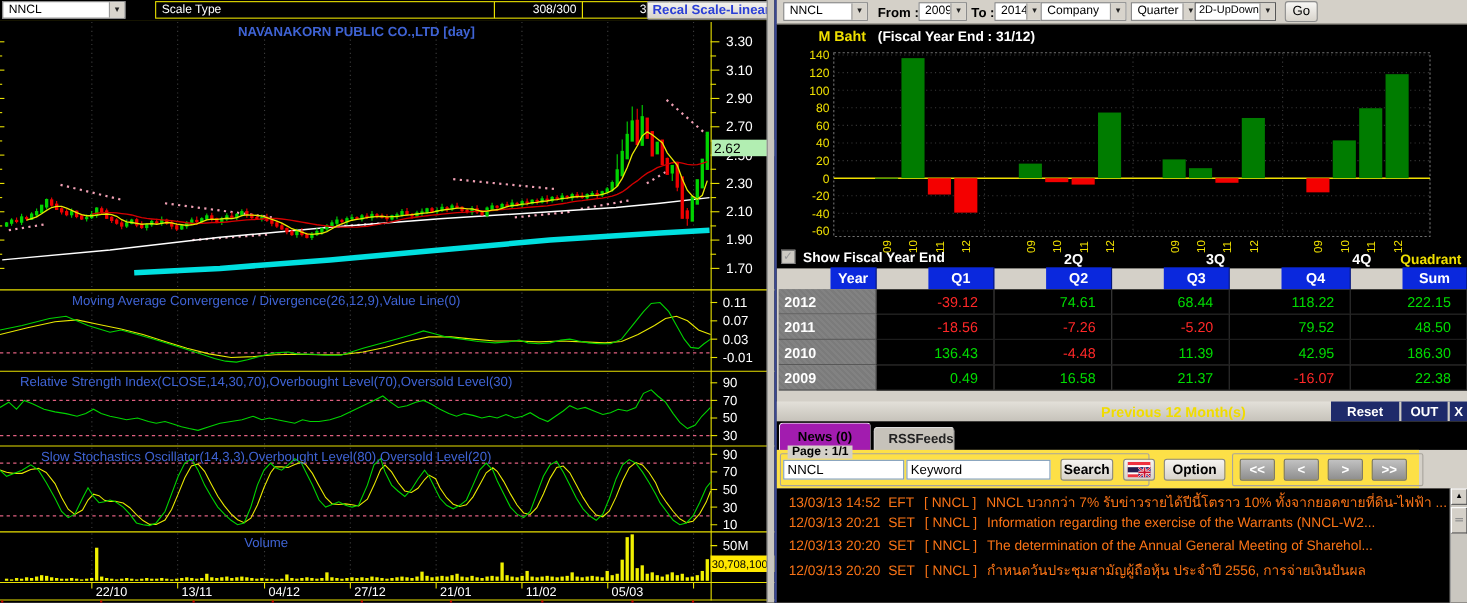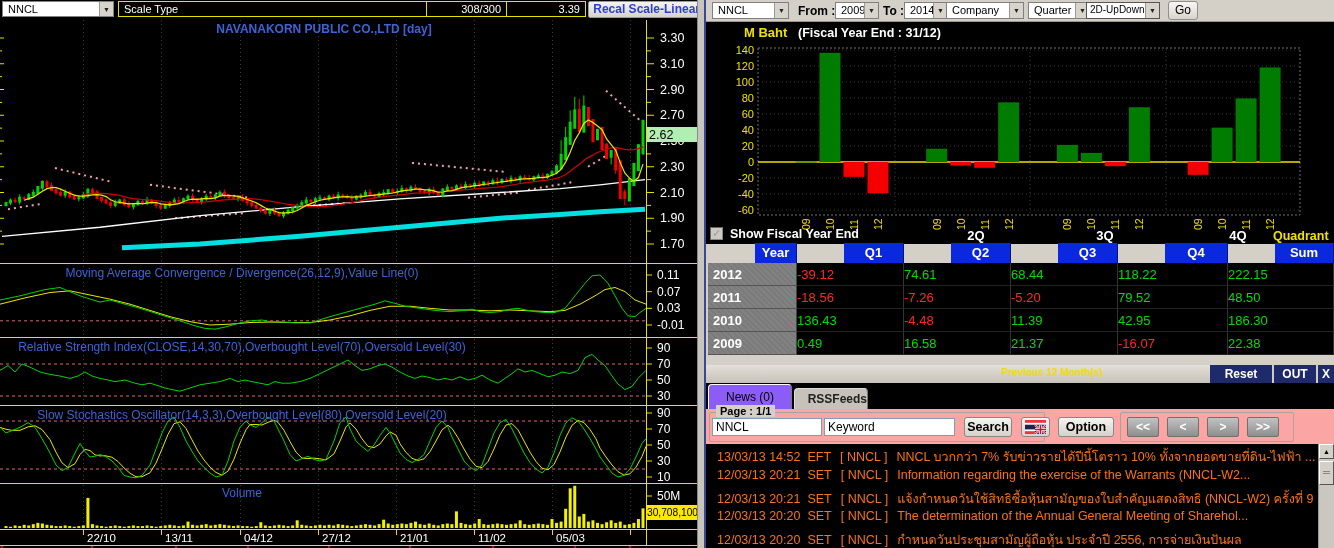--- a/index.html
+++ b/index.html
@@ -4,53 +4,53 @@
 <style>
   * { margin:0; padding:0; box-sizing:border-box; }
   body { font-family:"Liberation Sans",sans-serif; }
   #app { position:relative; width:1334px; height:548px; background:#000; overflow:hidden; }
   .abs { position:absolute; }
   
   #lt-bar { left:0; top:0; width:705px; height:19px; background:#000; z-index:5; }
   .combo { display:flex; background:#fff; border:1px solid #808080; }
   .combo .val { flex:1; font-size:11px; padding:1px 0 0 5px; color:#000; overflow:hidden; }
   .combo .arr { width:14px; background:#d8d4cc; border-left:1px solid #999; font-size:7px; color:#222; display:flex; align-items:center; justify-content:center; }
-  .ybox { position:absolute; top:1px; height:16px; background:#000; border:1px solid #e8e000; color:#fff; font-size:11px; line-height:14px; }
+  .ybox { position:absolute; top:1px; height:16px; background:#000; border:1px solid #e8e000; color:#fff; font-size:11px; line-height:14px;margin-left:23px; }
   #recal-btn { left:588px; top:1px; width:113px; height:17px; background:linear-gradient(#f5f4f1,#d7d3cb); color:#2b3fd6; font-weight:bold; font-size:12px; border:1px solid #9a9a9a; border-radius:2px; text-align:right; line-height:15px; }
   #lt-yline { left:0; top:18px; width:705px; height:1px; background:#e8e000; }
   
   #divider { left:697px; top:0; width:7px; height:548px; background:#c8c5be; border-left:1px solid #8a8a8a; z-index:6; }
   #divider-blue { left:704px; top:0; width:2px; height:548px; background:#3a4894; z-index:6; }
   
   #right { left:706px; top:0; width:628px; height:548px; background:#d4d0c8; }
   #rt-bar { left:0; top:0; width:628px; height:22px; background:#d4d0c8; border-bottom:1px solid #9a968e; z-index:4; }
   .rlbl { position:absolute; top:4px; font-size:12px; font-weight:bold; color:#000; }
   .rbtn { position:absolute; background:linear-gradient(#f8f7f5,#d8d4cc); border:1px solid #8e8e8e; border-radius:3px; text-align:center; font-size:12px; color:#000; }
   #bar-chart { left:0; top:22px; width:628px; height:222px; background:#000; }
   #show-fye { left:4px; top:225px; height:17px; display:flex; align-items:center; z-index:3; }
   #show-fye .cb { width:13px; height:13px; background:#cdcac3; border:1px solid #888; border-top-color:#666; border-left-color:#666; margin-right:7px; color:#9a9a9a; font-size:11px; line-height:11px; text-align:center; }
   #show-fye .lbl { color:#fff; font-weight:bold; font-size:12.5px; }
   
   #qtable { left:2px; top:243px; width:626px; }
   .trow { display:grid; grid-template-columns:89px 107px 107px 107px 110px 106px; }
   .th { background:#0a28dd; color:#fff; font-weight:bold; font-size:13px; text-align:center; line-height:20px; height:20px; border-right:1px solid rgba(0,0,0,.45);margin-left:47px; }
   .ycell { background:#7e7e7e; background-image:repeating-linear-gradient(45deg,#7b7b7b 0 2px,#828282 2px 4px); color:#fff; font-weight:bold; font-size:13px; padding-left:5px; line-height:23px; height:23px; border-right:1px solid #444; border-bottom:1px solid #555; }
-  .vcell { background:#000; padding-right:0; font-size:13px; line-height:23px; height:23px; border-right:1px solid #333; border-bottom:1px solid #222; }
+  .vcell { background:#000; text-align:right; padding-right:14px; font-size:13px; line-height:23px; height:23px; border-right:1px solid #333; border-bottom:1px solid #222; }
   .pos { color:#00dc00; } .neg { color:#ff2828; }
   
   #news-title { left:0; top:365px; width:628px; height:18px; background:linear-gradient(#e3e0d9,#c6c2ba); }
   #news-title .t { position:absolute; left:5px; top:2px; font-size:12px; font-weight:bold; color:#000;margin-top:36px; }
-  #prev-label { position:absolute; left:295px; top:2px; font-size:10px; font-weight:bold; color:#f0dc00; }
+  #prev-label { position:absolute; left:295px; top:2px; font-size:13px; font-weight:bold; color:#f0dc00; }
   #title-btns { position:absolute; left:504px; top:0; width:124px; height:18px; background:#1e2a6a; display:flex; }
   #title-btns .b { color:#fff; font-weight:bold; font-size:12px; text-align:center; line-height:18px; }
   #title-btns .d { width:2px; background:#cfccc4; }
   #tabs { left:0; top:383px; width:628px; height:26px; background:#000; }
-  #tab-news { position:absolute; left:2px; top:1px; width:84px; height:25px; background:#8b5cf6; border:1px solid #fff; border-bottom:none; border-right-color:#777; border-radius:4px 4px 0 0; font-weight:normal; font-size:12px; text-align:center; padding-top:5px; }
+  #tab-news { position:absolute; left:2px; top:1px; width:84px; height:25px; background:#a21caf; border:1px solid #fff; border-bottom:none; border-right-color:#777; border-radius:4px 4px 0 0; font-weight:bold; font-size:12px; text-align:center; padding-top:5px; }
   #tab-rss { position:absolute; left:88px; top:5px; width:74px; height:21px; background:#c6c2ba; border:1px solid #ddd; border-bottom:none; border-right-color:#777; border-radius:4px 4px 0 0; font-weight:bold; font-size:12px; color:#222; text-align:right; padding-top:3px; }
-  #nbody { left:0; top:409px; width:628px; height:35px; background:#fca5a5; }
+  #nbody { left:0; top:409px; width:584px; height:35px; background:#fde047; }
   .group { position:absolute; border:1px solid #a8a49c; border-radius:2px; }
   .legend { position:absolute; font-size:11px; font-weight:bold; background:#d4d0c8; padding:0 4px; }
   .tinput { position:absolute; background:#fff; border:1px solid #7f9db9; font-size:12px; padding:1px 3px; height:18px; line-height:14px; color:#000; }
   .pbtn { position:absolute; background:linear-gradient(#f6f4f0,#d6d2ca); border:1px solid #888; border-radius:3px; font-weight:bold; font-size:12.5px; text-align:center; color:#000; }
   .navbtn { position:absolute; background:linear-gradient(#c2c2c2,#8e8e8e); border:1px solid #70706e; border-radius:2px; color:#fff; font-weight:bold; font-size:12px; text-align:center; line-height:18px; height:20px; width:32px; top:8px; }
   #nlist { left:0; top:444px; width:628px; height:104px; background:#000; overflow:hidden; }
   .nrow { height:20.8px; padding:3px 0 0 11px; color:#f97316; font-size:12.5px; white-space:nowrap; overflow:hidden; }
   .nrow .dt { margin-right:7px; }
   .nrow .src { margin-right:9px; }
   .nrow .tag { margin-right:9px; }
@@ -864,21 +864,20 @@
       <div class="pbtn" style="left:352px;top:8px;width:56px;height:20px;line-height:18px">Option</div>
       <div class="group" style="left:414px;top:3px;width:174px;height:30px"></div>
       <div class="navbtn" style="left:421px">&lt;&lt;</div>
       <div class="navbtn" style="left:461px">&lt;</div>
       <div class="navbtn" style="left:501px">&gt;</div>
       <div class="navbtn" style="left:541px">&gt;&gt;</div>
     </div>
     <div id="nlist" class="abs">
         <div class="nrow"><span class="dt">13/03/13 14:52</span><span class="src">EFT</span><span class="tag">[ NNCL ]</span><span>NNCL บวกกว่า 7% รับข่าวรายได้ปีนี้โตราว 10% ทั้งจากยอดขายที่ดิน-ไฟฟ้า ...</span></div>
         <div class="nrow"><span class="dt">12/03/13 20:21</span><span class="src">SET</span><span class="tag">[ NNCL ]</span><span>Information regarding the exercise of the Warrants (NNCL-W2...</span></div>
-        <div class="nrow"><span class="dt">12/03/13 20:21</span><span class="src">SET</span><span class="tag">[ NNCL ]</span><span>แจ้งกำหนดวันใช้สิทธิซื้อหุ้นสามัญของใบสำคัญแสดงสิทธิ (NNCL-W2) ครั้งที่ 9</span></div>
         <div class="nrow"><span class="dt">12/03/13 20:20</span><span class="src">SET</span><span class="tag">[ NNCL ]</span><span>The determination of the Annual General Meeting of Sharehol...</span></div>
         <div class="nrow"><span class="dt">12/03/13 20:20</span><span class="src">SET</span><span class="tag">[ NNCL ]</span><span>กำหนดวันประชุมสามัญผู้ถือหุ้น ประจำปี 2556, การจ่ายเงินปันผล</span></div>
       </div>
     <div id="nscroll">
       <div class="up">▲</div>
       <div class="thumb">
           <div class="grip"></div>
         </div>
     </div>
   </div>

